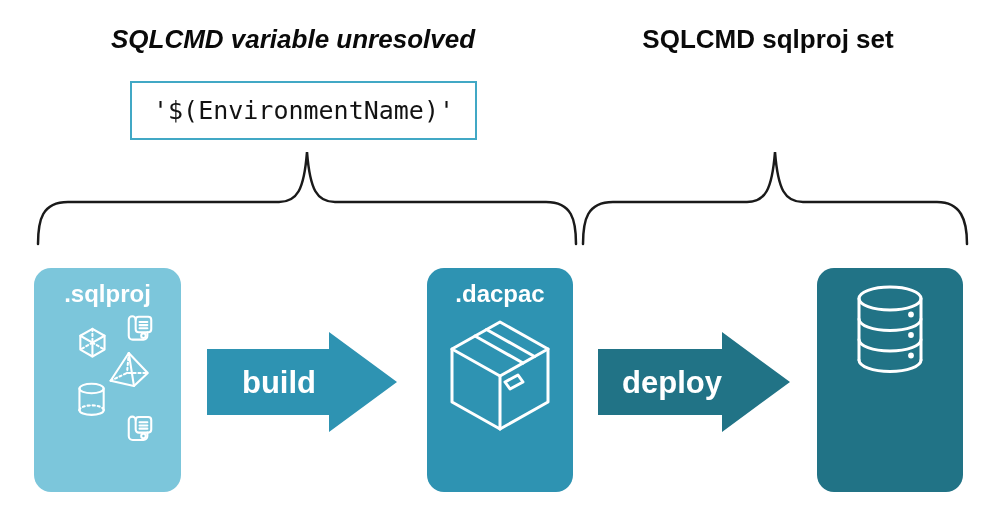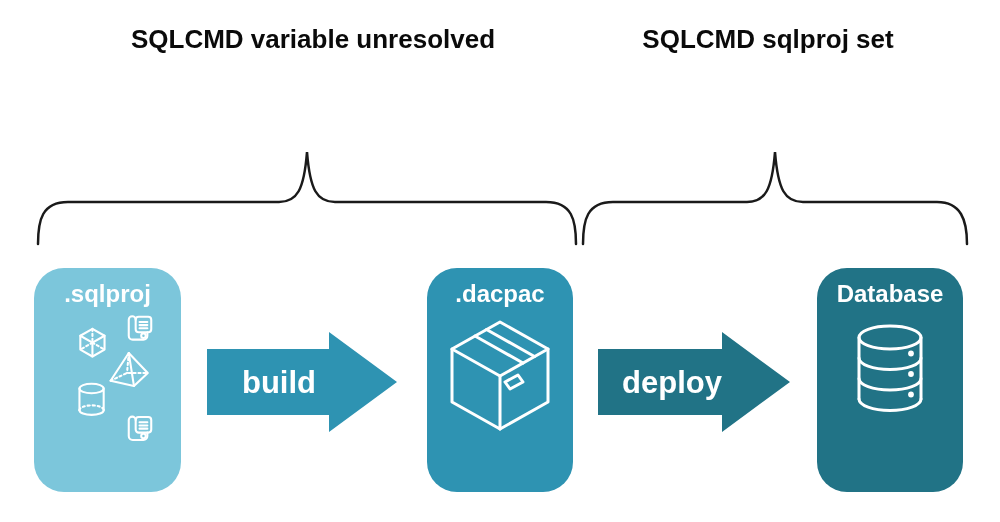--- a/index.html
+++ b/index.html
@@ -4,37 +4,37 @@
 <style>
   html,body{margin:0;padding:0;background:#ffffff;}
   .canvas{
     position:relative;width:1000px;height:522px;background:#ffffff;
     font-family:"Liberation Sans",sans-serif;overflow:hidden;
   }
   .heading{
     position:absolute;top:25px;font-size:26px;font-weight:bold;color:#0a0a0a;
     text-align:center;letter-spacing:0px;line-height:1.1;
   }
-  .h-left{left:113px;width:400px;}
+  .h-left{left:93px;width:400px;font-style:italic;}
   .h-right{left:618px;width:300px;}
   .codebox{
     position:absolute;top:81px;height:59px;border:2.5px solid #41a8c5;
     box-sizing:border-box;display:flex;align-items:center;justify-content:center;
     background:#ffffff;
   }
   .cb-left{left:130px;width:347px;}
   .cb-right{left:668px;width:200px;}
   .codebox span{
     font-family:"DejaVu Sans Mono",monospace;font-size:25px;color:#121212;
     white-space:pre;
   }
   .brace{position:absolute;top:148px;}
   .brace path{fill:none;stroke:#1a1a1a;stroke-width:2.5;stroke-linecap:round;}
   .card{
-    position:absolute;top:268px;height:224px;border-radius:30px;
+    position:absolute;top:268px;height:224px;border-radius:17px;
     display:flex;flex-direction:column;align-items:center;
   }
   .card-sqlproj{left:34px;width:147px;background:#7cc6db;}
   .card-dacpac{left:427px;width:146px;background:#2e93b2;}
   .card-database{left:817px;width:146px;background:#217386;}
   .card-label{
     margin-top:13px;font-size:24px;font-weight:bold;color:#ffffff;line-height:1.1;
   }
   .card-icon{margin-top:8px;}
   .card-icon path,.card-icon circle,.card-icon ellipse,.card-icon rect{
@@ -51,20 +51,23 @@
   .dashed{stroke-dasharray:2.5,3.2;}
 </style>
 </head>
 <body>
 
 <div class="canvas">
 
   <div class="heading h-left">SQLCMD variable unresolved</div>
   <div class="heading h-right">SQLCMD sqlproj set</div>
 
+  <div class="codebox cb-left">
+    <span>'$(EnvironmentName)'</span>
+  </div>
 
   <svg class="brace" style="left:36px" width="542" height="100" viewBox="0 0 542 100">
     <path d="M 2,96 C 2,72 6,54 32,54 L 243,54 C 261,54 268,42 271,4 C 274,42 281,54 299,54 L 510,54 C 536,54 540,72 540,96"></path>
   </svg>
   <svg class="brace" style="left:581px" width="388" height="100" viewBox="0 0 388 100">
     <path d="M 2,96 C 2,72 6,54 32,54 L 166,54 C 184,54 191,42 194,4 C 197,42 204,54 222,54 L 356,54 C 380,54 386,72 386,96"></path>
   </svg>
 
   <div class="card card-sqlproj">
     <div class="card-label">.sqlproj</div>
@@ -122,21 +125,20 @@
       </g>
     </svg>
   </div>
 
   <svg class="arrow arrow-deploy" style="left:598px" width="192" height="100" viewBox="0 0 192 100">
     <polygon points="0,17 124,17 124,0 192,50 124,100 124,83 0,83"></polygon>
     <text x="74" y="61">deploy</text>
   </svg>
 
   <div class="card card-database">
-    <div class="card-label">Database</div>
     <svg class="card-icon" style="margin-top:16px" width="76" height="94" viewBox="0 0 76 94">
       <g stroke-width="3">
         <ellipse cx="38" cy="14.5" rx="31" ry="11.5"></ellipse>
         <path d="M 7,14.5 V 76 M 69,14.5 V 76"></path>
         <path d="M 7,76 A 31 11.5 0 0 0 69,76"></path>
         <path d="M 7,35 A 31 11.5 0 0 0 69,35"></path>
         <path d="M 7,55.5 A 31 11.5 0 0 0 69,55.5"></path>
       </g>
       <g fill="#ffffff" stroke="none">
         <circle cx="59" cy="30.5" r="2.9" style="fill:#ffffff;stroke:none"></circle>

